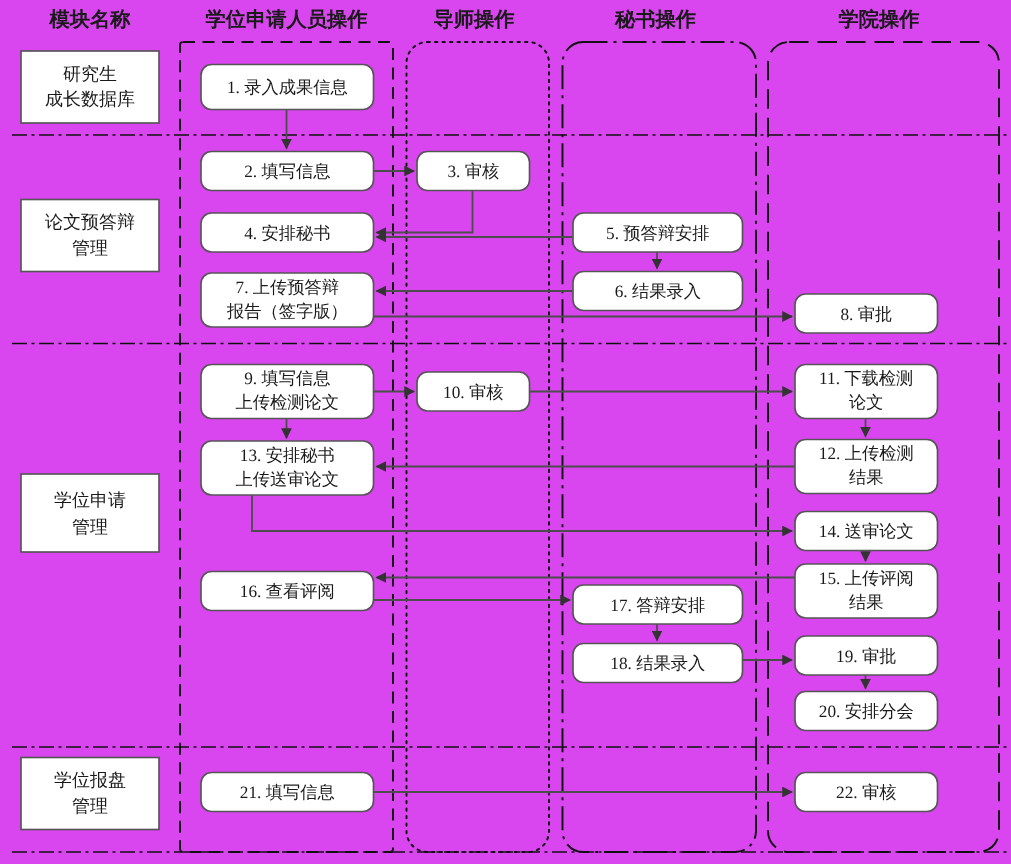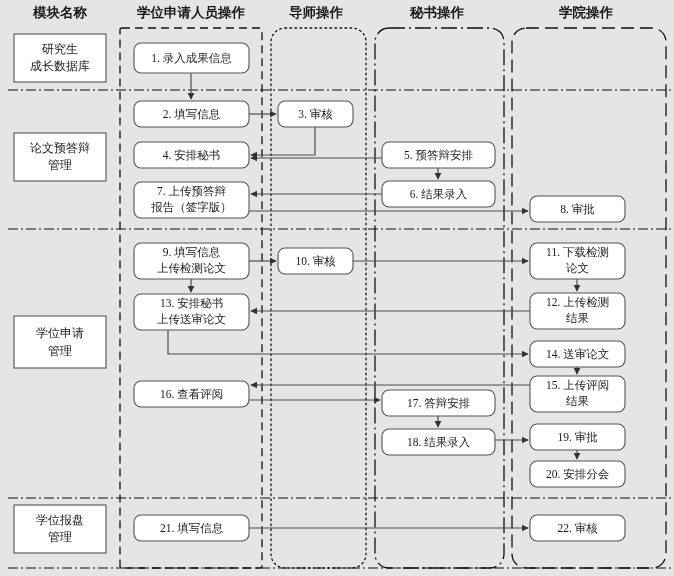--- a/index.html
+++ b/index.html
@@ -8,21 +8,21 @@
     background: #ffffff;
   }
   body {
     font-family: "Liberation Serif", "DejaVu Serif", serif;
   }
   #root {
     position: relative;
     width: 674px;
     height: 576px;
     overflow: hidden;
-    background: #e5e5e5;
+    background: #d946ef;
   }
   svg.diagram {
     position: absolute;
     left: 0;
     top: 0;
     width: 674px;
     height: 576px;
   }
   .lane-header-text {
     font-family: "Liberation Serif", "DejaVu Serif", serif;

